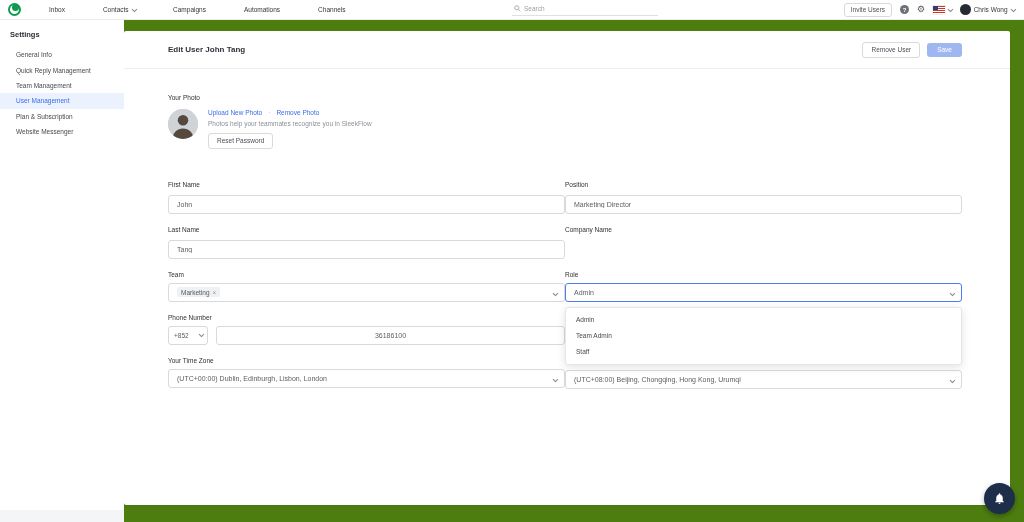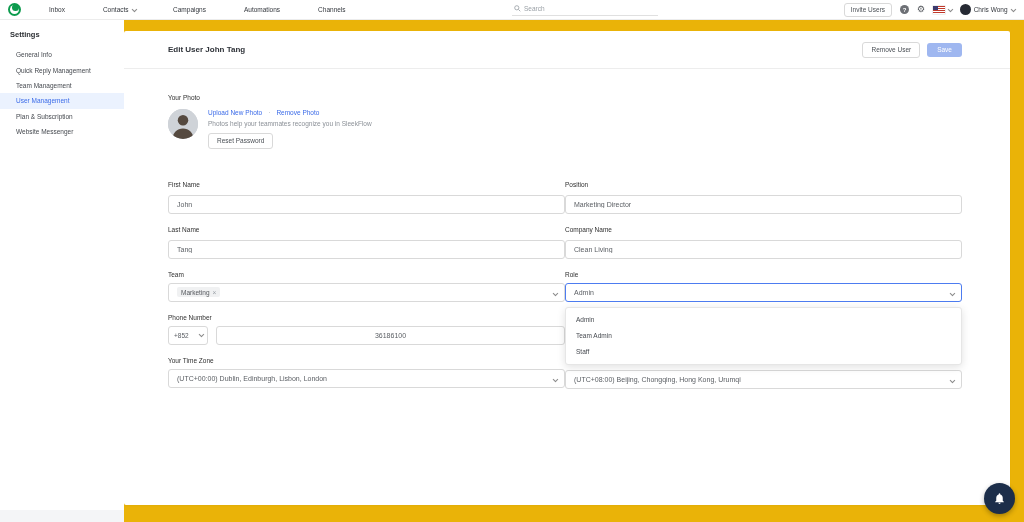--- a/index.html
+++ b/index.html
@@ -35,21 +35,21 @@
   .menu-wrap { display:flex; align-items:center; gap:3px; cursor:pointer; }
 
   
   .sidebar { position:fixed; top:20px; left:0; bottom:12px; width:124px; background:#fff; padding-top:10px; z-index:20; }
   .sidebar-title { font-size:7.5px; font-weight:bold; color:#2c2f33; padding-left:10px; }
   .sidebar-list { margin-top:8px; }
   .sidebar-item { font-size:6.5px; color:#45494f; padding:4.2px 6px 4.2px 16px; cursor:pointer; white-space:nowrap; }
   .sidebar-item.active { color:#3b6be8; background:#ebf2fe; }
 
   
-  .main { position:absolute; top:20px; left:124px; right:0; bottom:0; background:#eab308; }
+  .main { position:absolute; top:20px; left:124px; right:0; bottom:0; background:#4d7c0f; }
   .card { margin:11px 14px 0 0; background:#fff; height:474px; border-radius:2px; box-shadow:0 1px 2px rgba(0,0,0,.04); }
   .card-header { display:flex; align-items:center; height:38px; padding:0 48px 0 44px; border-bottom:1px solid #ededed; }
   .page-title { font-size:8px; color:#2e3238; }
   .header-actions { margin-left:auto; display:flex; align-items:center; gap:7px; }
   .btn-outline { font-size:6.5px; color:#4a4f55; background:#fff; border:1px solid #d9d9d9; border-radius:3px;
                  padding:3.5px 8px; cursor:pointer; white-space:nowrap; }
   .btn-save { font-size:6.5px; color:#fff; background:#9fb7f0; border:none; border-radius:3px;
               padding:3.5px 10px; cursor:pointer; }
   .card-body { padding:0 48px 0 44px; }
 
@@ -192,21 +192,20 @@
           <input class="text-input" type="text" value="Marketing Director" style="">
         </div>
 
         <div class="field">
           <label class="field-label">Last Name</label>
           <input class="text-input" type="text" value="Tang" style="">
         </div>
 
         <div class="field">
           <label class="field-label">Company Name</label>
-          <input class="text-input" type="text" value="Clean Living" style="">
         </div>
 
         <div class="field">
           <label class="field-label">Team</label>
           <div class="select">
             <span class="tag">
               <span>Marketing</span>
               <span class="tag-x">×</span>
             </span>
             <span class="chev"></span>

